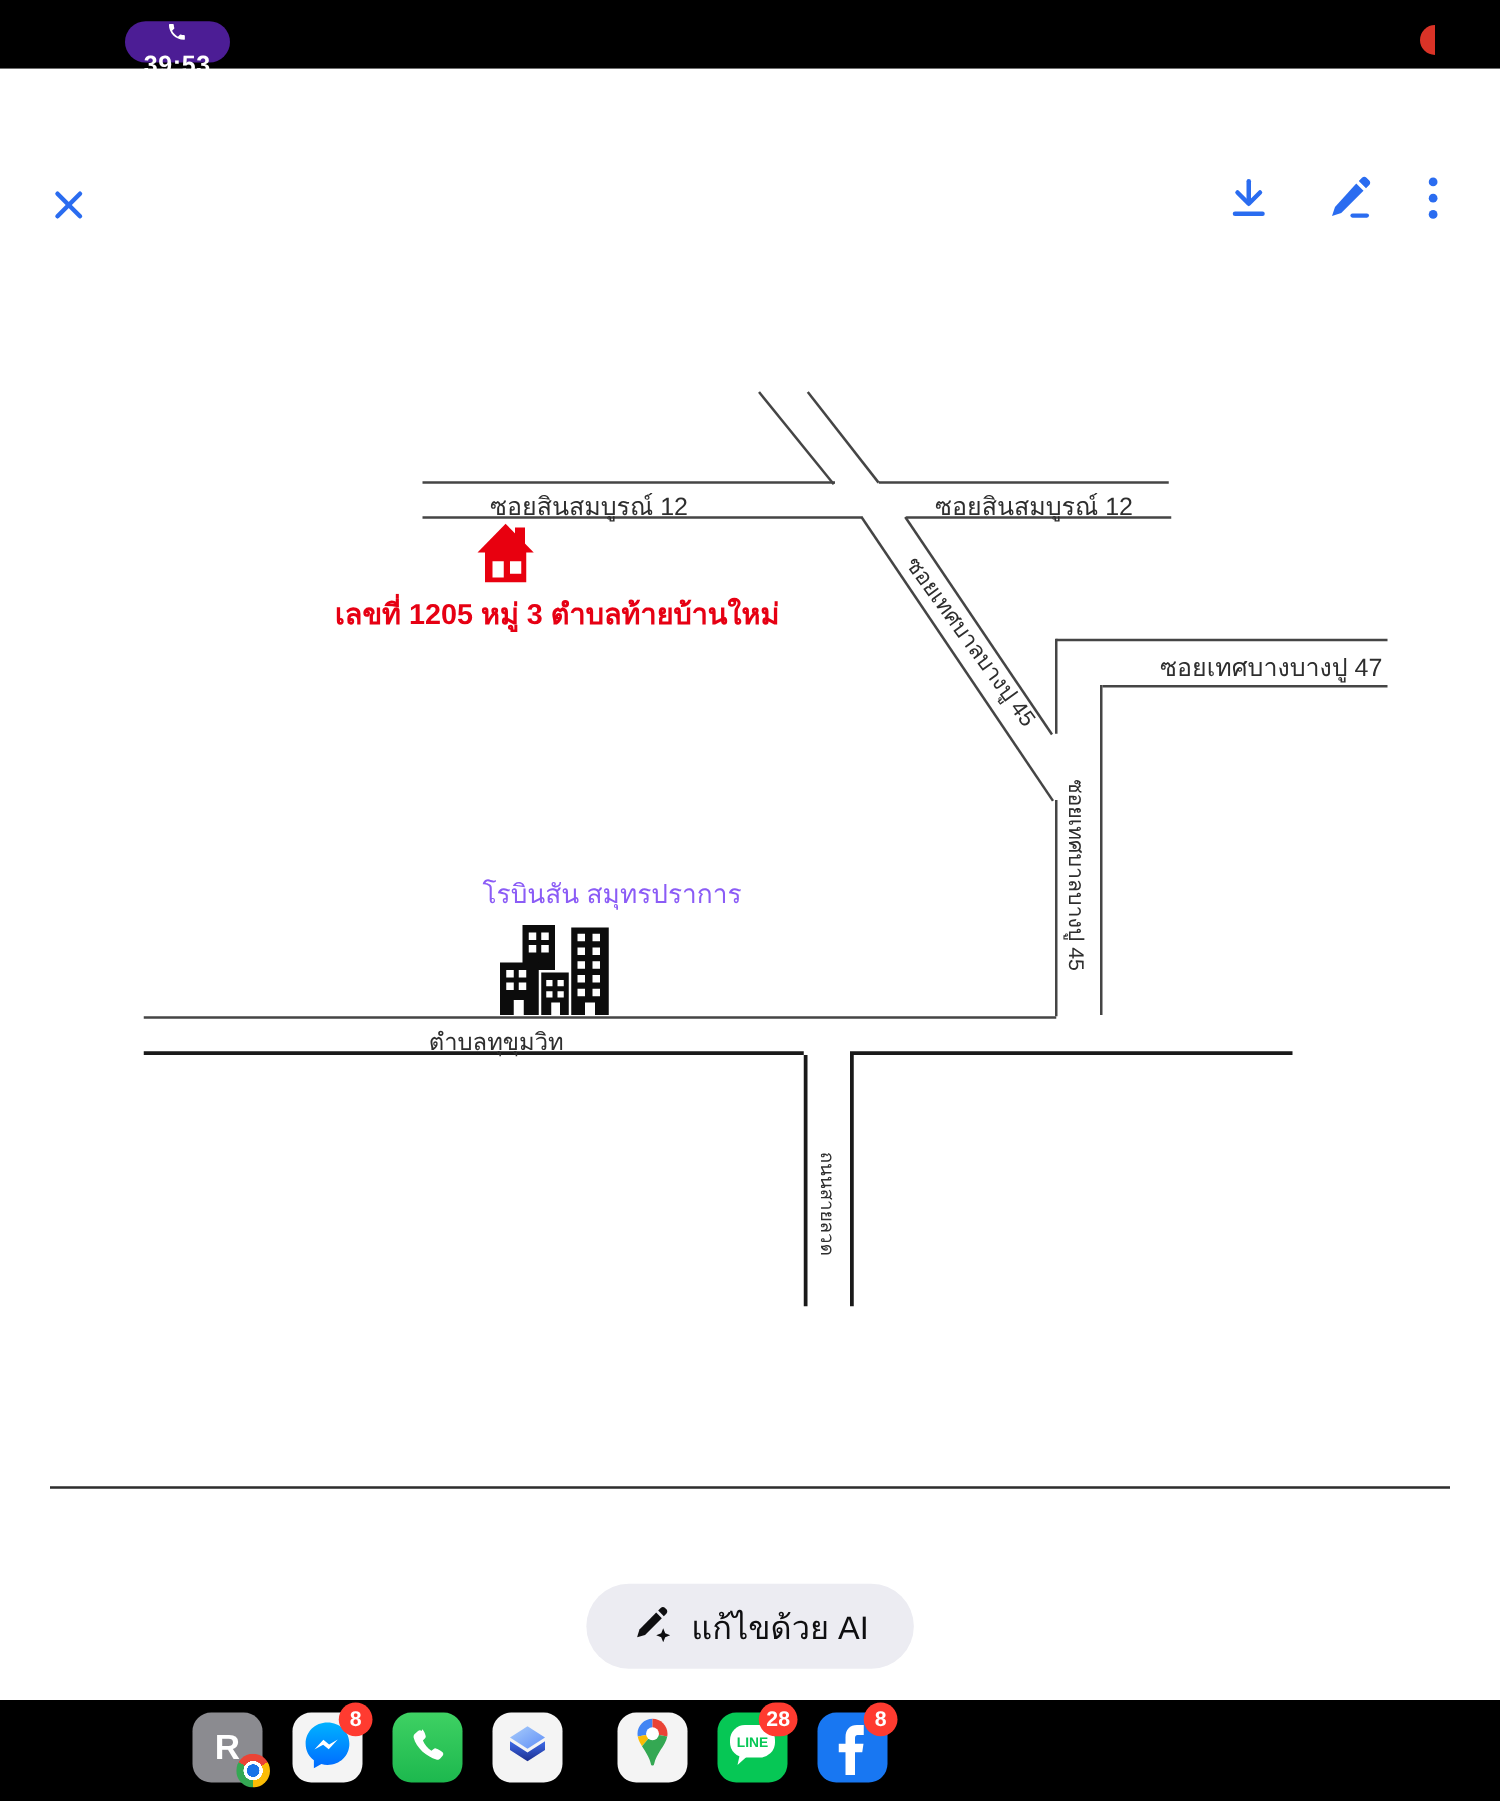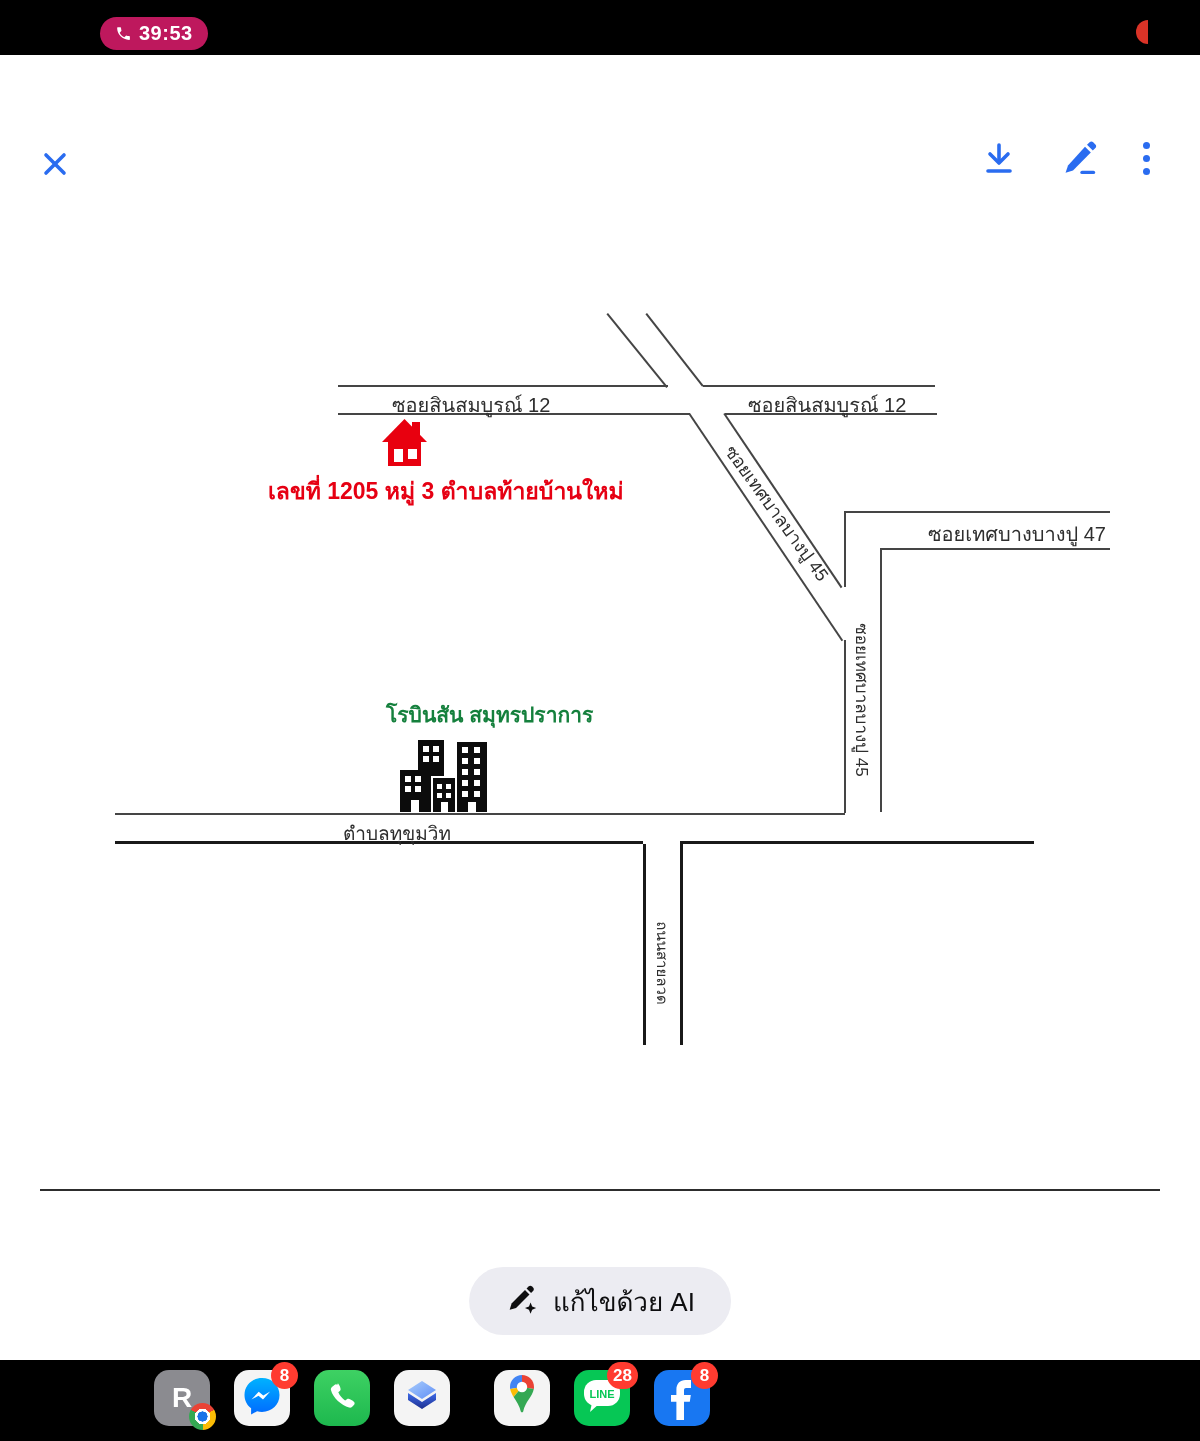--- a/index.html
+++ b/index.html
@@ -3,42 +3,42 @@
 <meta charset="utf-8">
 <style>
   * { margin:0; padding:0; box-sizing:border-box; }
   html,body { background:#000; }
   body { font-family:"Liberation Sans","DejaVu Sans",sans-serif; }
   .screen { position:relative; width:1200px; height:1441px; background:#fff; overflow:hidden; margin:0 auto; }
 
   
   .status-bar { position:absolute; left:0; top:0; width:1200px; height:55px; background:#000; }
   .call-pill { position:absolute; left:100px; top:17px; height:33px; border-radius:17px;
-               background:#be185d; display:flex; align-items:center; gap:7px; padding:0 15px; }
+               background:#4c1d95; display:flex; align-items:center; gap:7px; padding:0 15px;flex-direction:column; }
   .call-pill svg { display:block; }
   .call-timer { color:#fff; font-size:20px; font-weight:bold; letter-spacing:.5px; }
   .rec-dot { position:absolute; left:1136px; top:20px; width:12px; height:24px;
              background:#da3327; border-radius:12px 0 0 12px; }
 
   
   .toolbar { position:absolute; left:0; top:55px; width:1200px; height:105px; background:#fff; }
   .tb-btn { position:absolute; cursor:pointer; }
   .dots { display:flex; flex-direction:column; gap:6px; }
   .dots span { width:7px; height:7px; border-radius:50%; background:#2a6cf0; display:block; }
 
   
   .mline { position:absolute; background:#454545; }
   .mline.thick { background:#191919; }
   .mline.diag { transform-origin:0 0; height:2px; }
   .map-label { position:absolute; color:#2e2e2e; font-size:20px; white-space:nowrap; }
   .map-label.rot { transform:translate(-50%,-50%) rotate(90deg); }
   .map-label.diagrot { transform:translate(-50%,-50%) rotate(54deg); font-size:18px; }
   .company-text { position:absolute; left:268px; top:472px; color:#e60013; font-weight:bold;
                   font-size:23px; line-height:38px; white-space:nowrap; }
-  .landmark-label { position:absolute; left:386px; top:698px; font-size:21px; font-weight:bold; color:#15803d; white-space:nowrap; }
+  .landmark-label { position:absolute; left:386px; top:698px; font-size:21px; font-weight:normal; color:#8b5cf6; white-space:nowrap; }
   .divider { position:absolute; left:40px; top:1189px; width:1120px; height:2px; background:#2d2d2d; }
 
   
   .edit-pill { position:absolute; left:50%; top:1267px; transform:translateX(-50%);
                height:68px; padding:0 36px; border-radius:34px; background:#ececf2;
                display:flex; align-items:center; gap:14px; cursor:pointer; }
   .edit-pill-label { font-size:26px; color:#0e0e10; font-weight:500; white-space:nowrap; }
 
   
   .nav-bar { position:absolute; left:0; top:1360px; width:1200px; height:81px; background:#000; }

